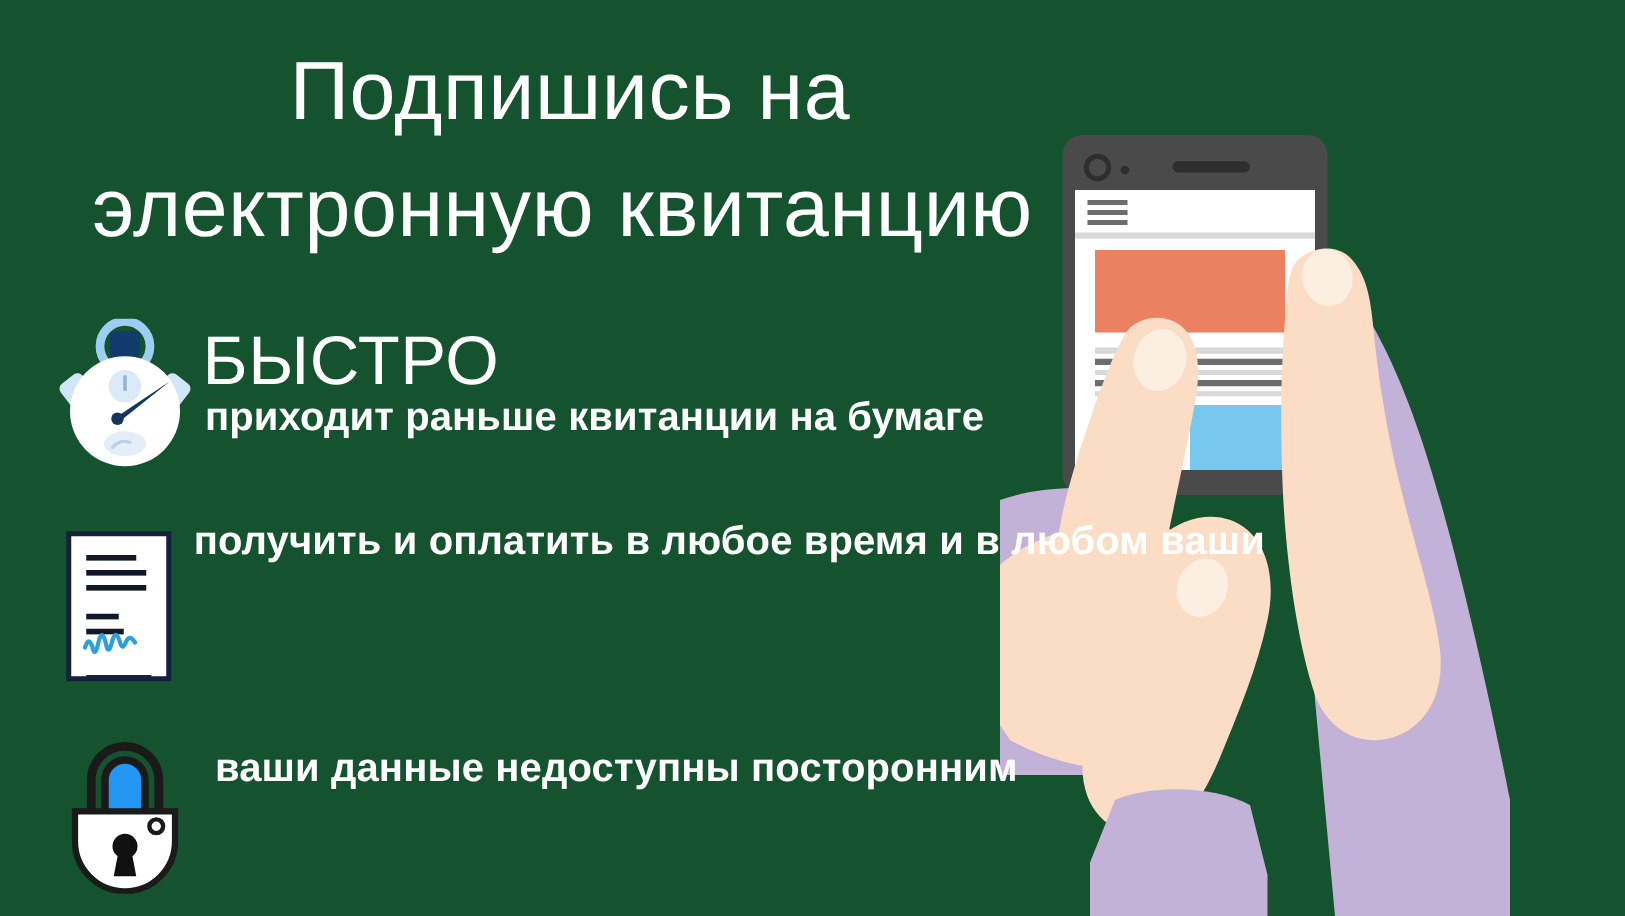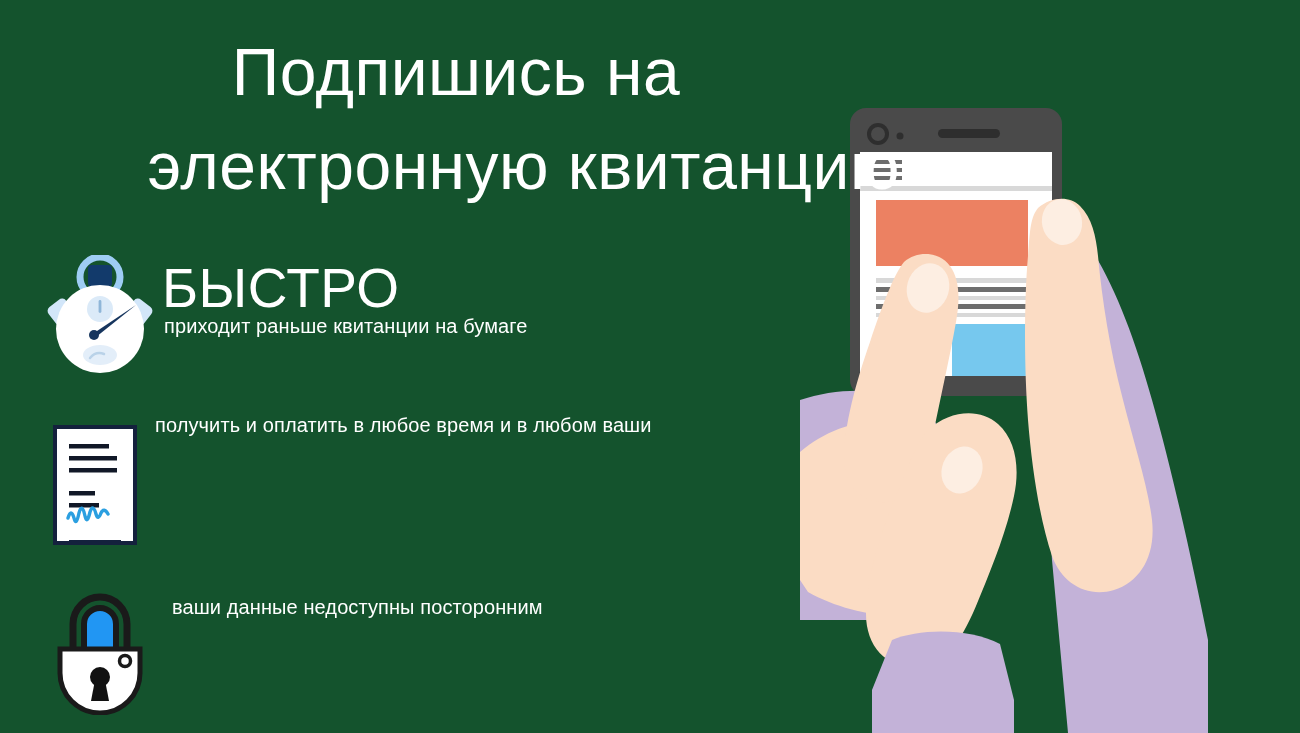--- a/index.html
+++ b/index.html
@@ -35,21 +35,21 @@
   }
   .headline-line {
     color: #ffffff;
     font-size: 66px;
     font-weight: 400;
     line-height: 1.42;
     letter-spacing: 0.5px;
     white-space: nowrap;
   }
   .headline-line.l1 { padding-left: 12px; }
-  .headline-line.l2 { padding-left: 0px; text-align: right; }
+  .headline-line.l2 { padding-left: 0px; }
 
   
   #features {
     position: absolute;
     left: 0;
     top: 245px;
     width: 1010px;
     z-index: 20;
   }
   .feature {
@@ -71,22 +71,22 @@
   .feature-title {
     color: #ffffff;
     font-size: 55px;
     font-weight: 400;
     line-height: 1.08;
     letter-spacing: 0.5px;
     white-space: nowrap;
   }
   .feature-sub {
     color: #ffffff;
-    font-size: 20px;
-    font-weight: 400;
+    font-size: 32px;
+    font-weight: 700;
     line-height: 1.2;
     letter-spacing: 0.1px;
     white-space: nowrap;
     margin-top: -4px;
   }
   .feature.f1 .feature-text { left: 162px; top: 14px; }
   .feature.f2 .feature-text { left: 155px; top: 2px; }
   .feature.f3 .feature-text { left: 160px; top: 14px; }
   .feature.f1 .feature-sub { margin-left: 2px; }
   .feature.f2 .feature-sub { margin-left: 0px; }

